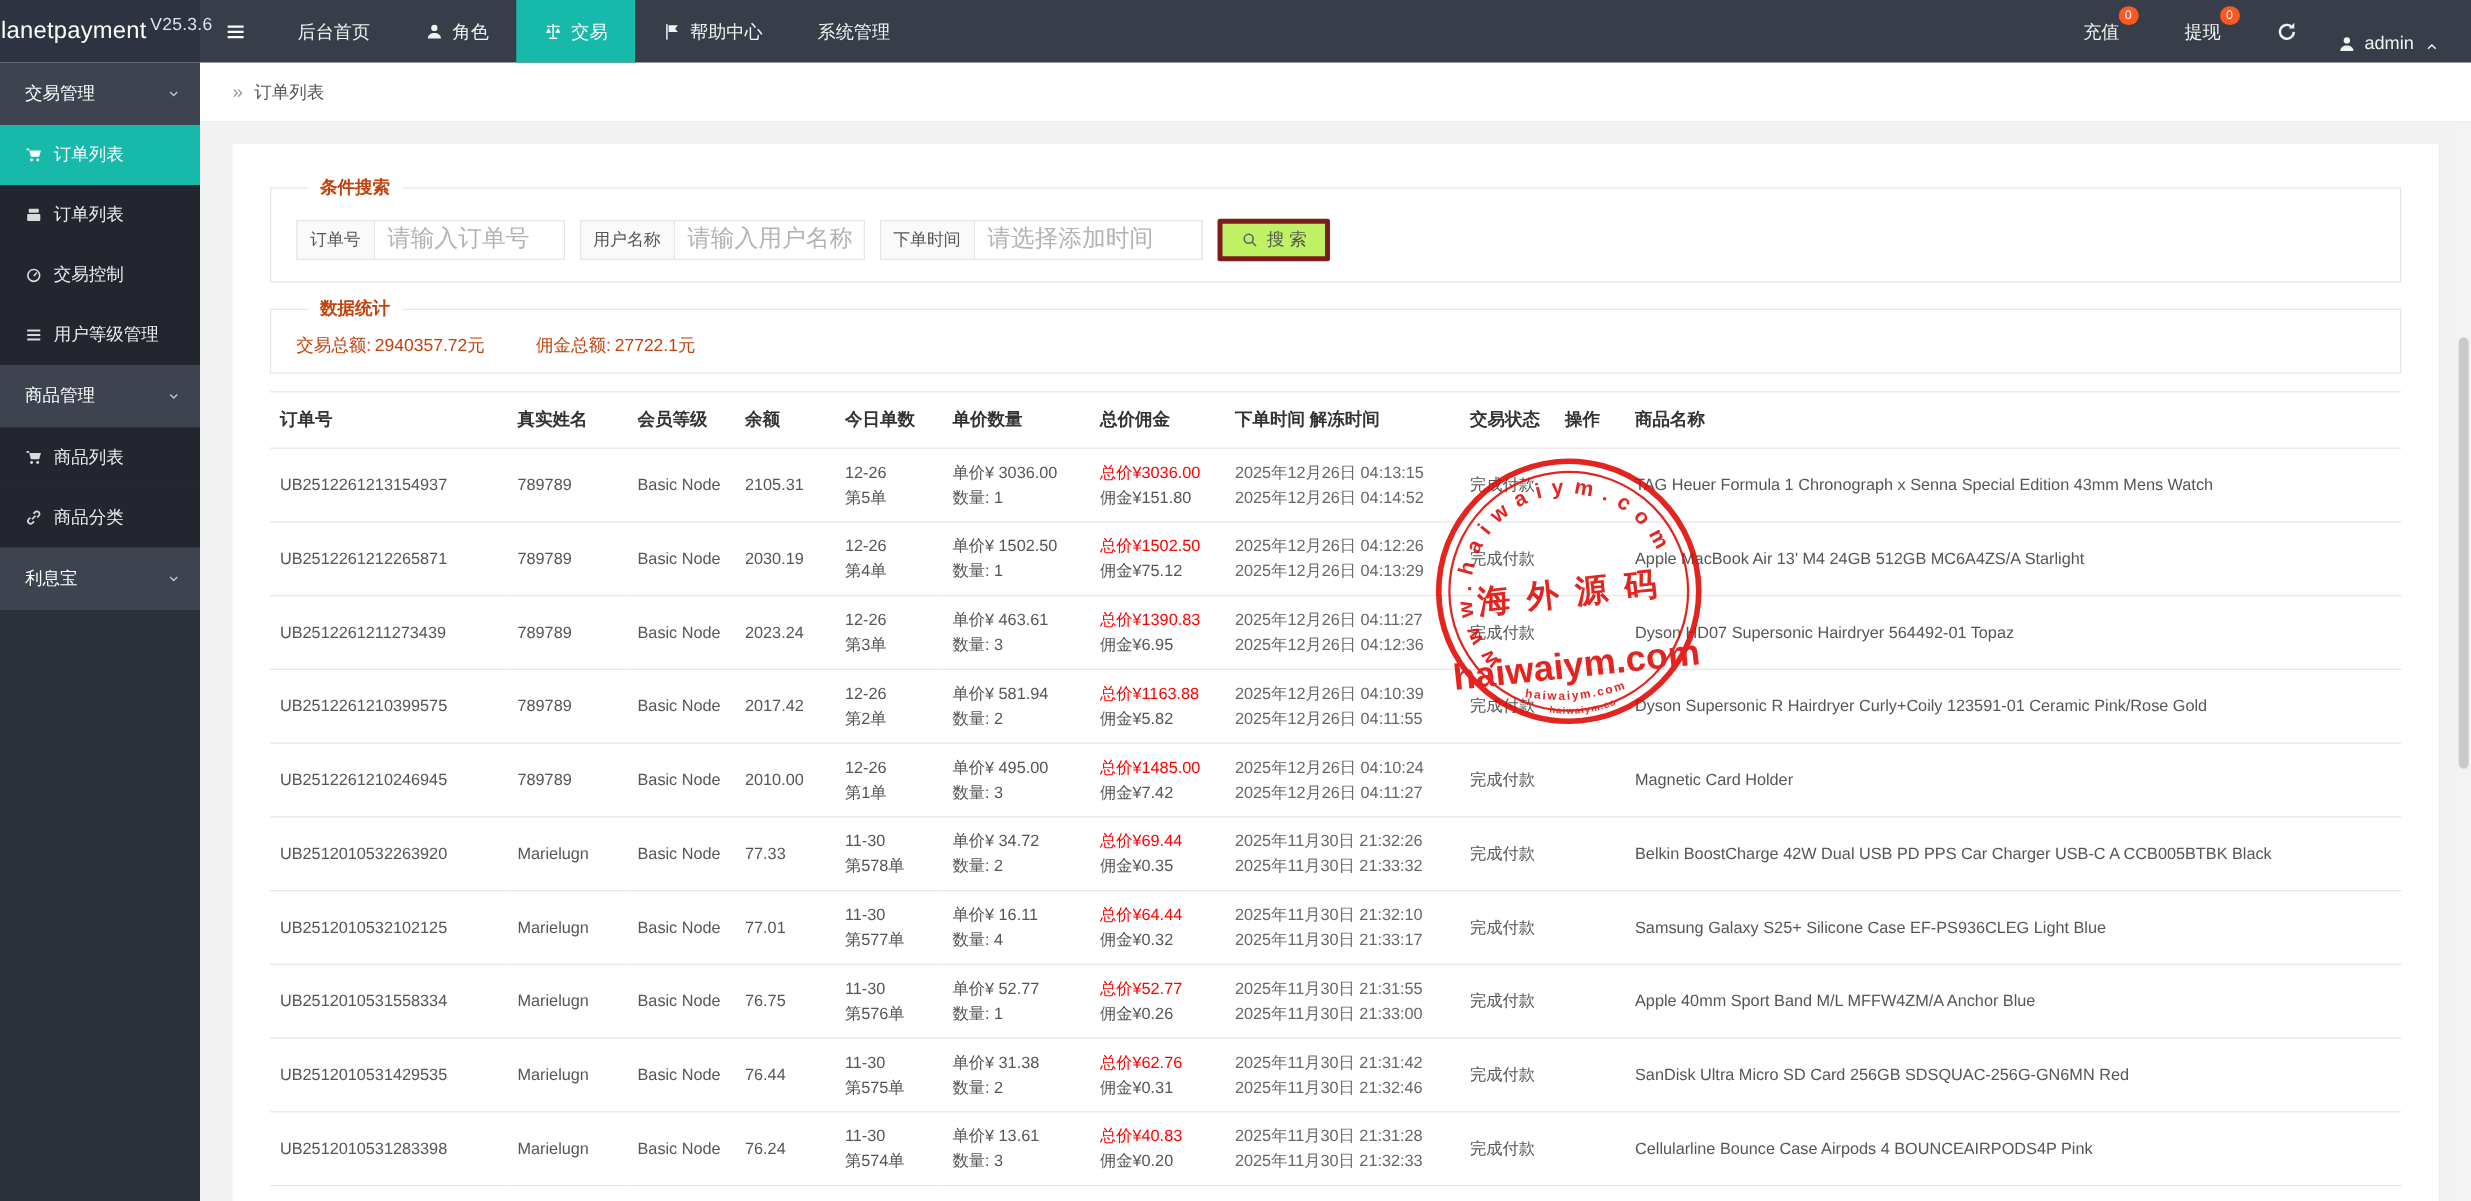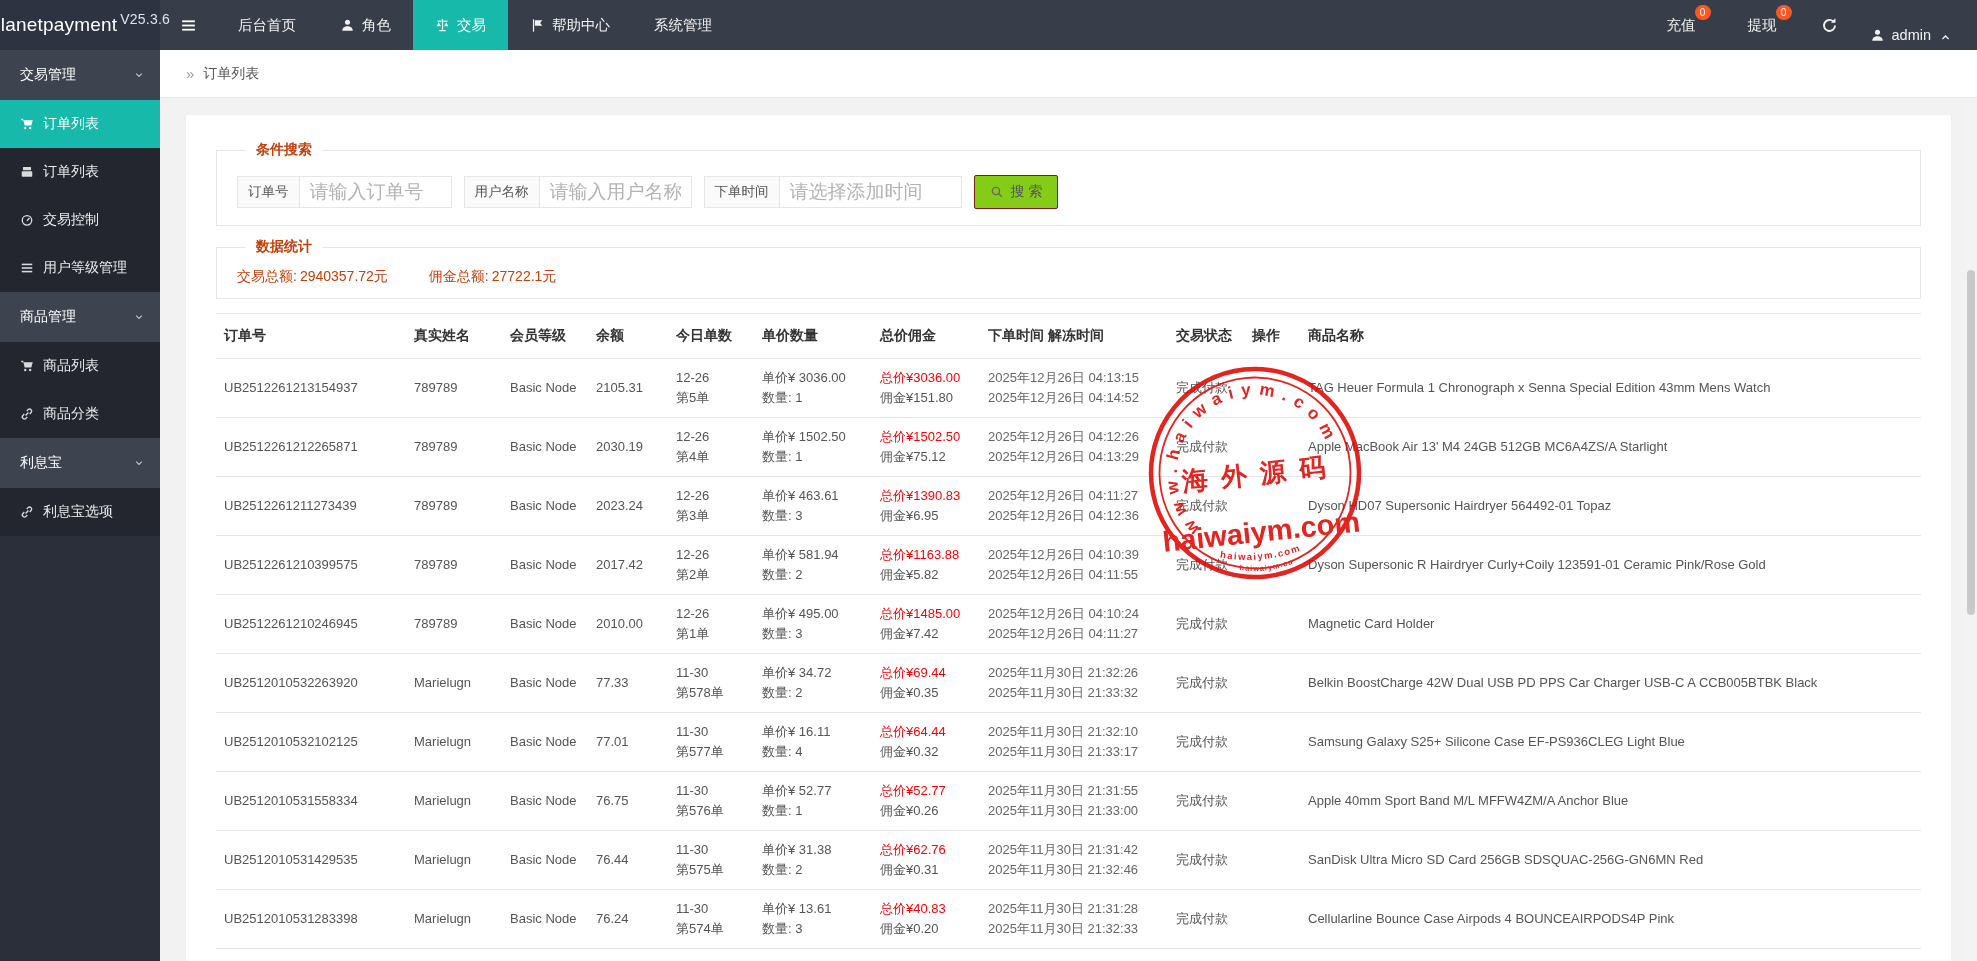--- a/index.html
+++ b/index.html
@@ -46,21 +46,21 @@
   .card{ background:#fff; padding:14px 30px 20px; min-height:832px; box-shadow:0 1px 2px rgba(0,0,0,.04);}
 
   fieldset{ border:1px solid #e6e6e6; padding:12px 15px 14px; margin-top:12px;}
   fieldset legend{ margin-left:14px; padding:0 10px; font-size:14px; color:#c2410c;font-weight:bold;}
   .search-row{ display:flex; align-items:center; padding:4px 5px 2px;}
   .ig{ display:flex; margin-right:12px;}
   .ig-label{ height:32px; line-height:30px; padding:0 10px; border:1px solid #e6e6e6; background:#fafafa; color:#555; font-size:13.5px; white-space:nowrap;}
   .ig input{ height:32px; width:152px; border:1px solid #e6e6e6; border-left:none; padding:0 10px; font-size:19px; color:#333; outline:none;}
   .ig input::placeholder{ color:#b3b3b3;}
   .ig.wide input{ width:182px;}
-  .btn-search{ display:flex; align-items:center; gap:7px; height:34px; padding:0 15px; background:#84cc16; border:1px solid #7f1d1d; border-radius:2px; font-size:14px; color:#555; cursor:pointer; font-family:inherit;}
+  .btn-search{ display:flex; align-items:center; gap:7px; height:34px; padding:0 15px; background:#bef264; border:4px solid #7f1d1d; border-radius:2px; font-size:14px; color:#555; cursor:pointer; font-family:inherit;}
   .btn-search .icon{ width:14px; height:14px; color:#666;}
 
   .stats-fieldset{ padding:6px 15px 12px;}
   .stats{ display:flex; gap:38px; color:#c2410c; font-size:14px; padding:6px 5px 0;}
   .stat span{ margin-right:3px;}
 
   
   table{ width:100%; border-collapse:collapse; margin-top:14px; table-layout:fixed;}
   thead th{ text-align:left; font-size:14px; color:#333; font-weight:bold; padding:13px 8px; border-top:1px solid #e6e6e6; border-bottom:1px solid #e6e6e6; white-space:nowrap;}
   tbody td{ font-size:13px; color:#555; padding:9px 8px; border-bottom:1px solid #e6e6e6; line-height:20px; vertical-align:middle; overflow:hidden; white-space:nowrap;}
@@ -247,32 +247,20 @@
       <span>商品分类</span>
     </div>
     <div class="group-title">
       <span>利息宝</span>
       <span class="chev">
         <svg viewBox="0 0 16 16" fill="currentColor">
           <path fill="none" stroke="currentColor" stroke-width="1.8" d="M3.5 5.8 8 10.2l4.5-4.4"></path>
         </svg>
       </span>
     </div>
-    <div class="side-item">
-      <span class="icon">
-        <svg viewBox="0 0 16 16" fill="currentColor">
-          <g fill="none" stroke="currentColor" stroke-width="1.6">
-            <path d="M6.4 9.6l3.2-3.2"></path>
-            <path d="M7.7 4.5l1.5-1.5a2.4 2.4 0 0 1 3.4 3.4l-1.5 1.5"></path>
-            <path d="M8.3 11.5l-1.5 1.5a2.4 2.4 0 0 1-3.4-3.4l1.5-1.5"></path>
-          </g>
-        </svg>
-      </span>
-      <span>利息宝选项</span>
-    </div>
   </div>
 
 <div class="main">
   <div class="breadcrumb">
     <span class="arrow">»</span>
     <span>订单列表</span>
   </div>
 
   <div class="content">
     <div class="card">

